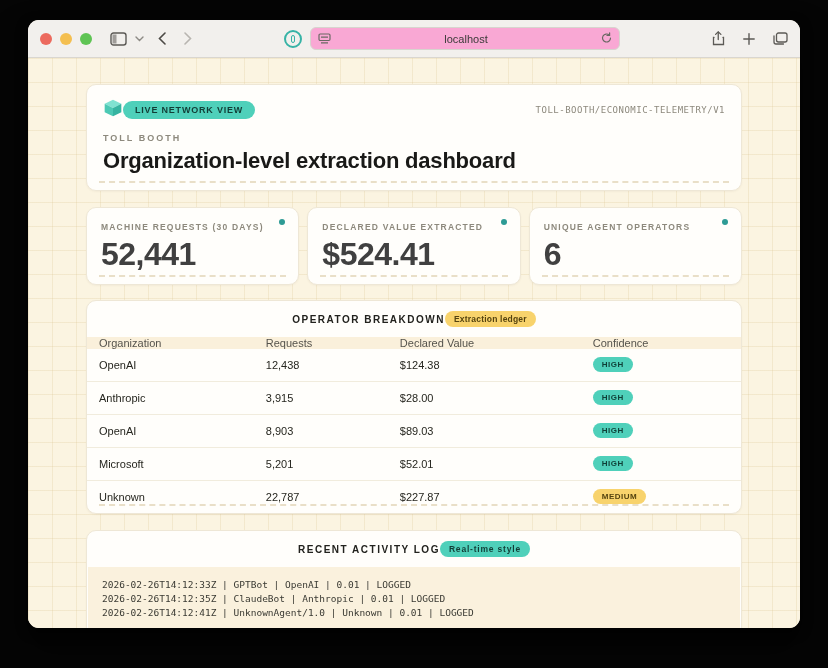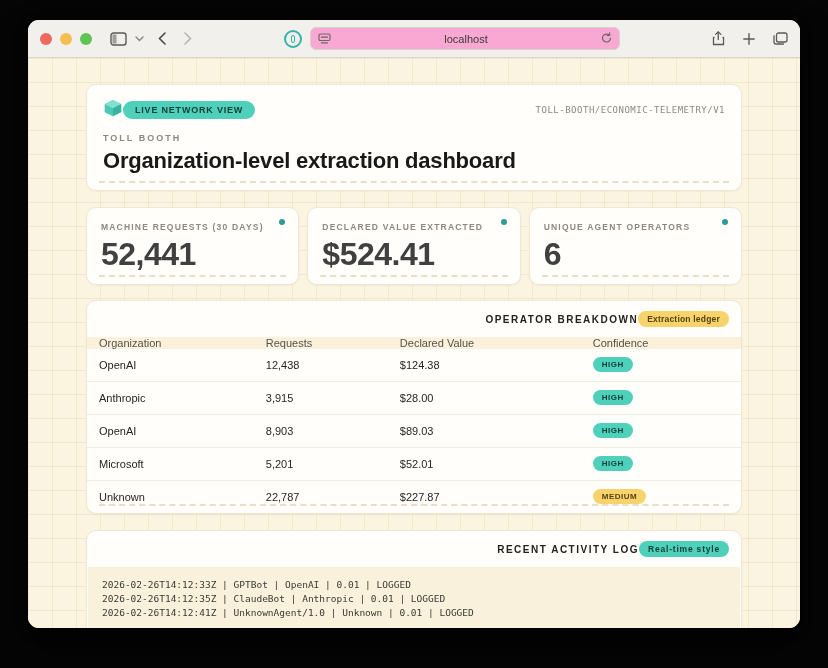--- a/index.html
+++ b/index.html
@@ -66,21 +66,21 @@
   .eyebrow { margin-top:11px; font-size:9px; letter-spacing:2px; color:#8d897d; font-weight:bold; }
   .hero-title { margin-top:5px; font-size:22px; font-weight:bold; color:#191917; letter-spacing:-0.2px; }
   
   .stats { display:flex; gap:8px; margin-bottom:15px; }
   .stat { flex:1; height:78px; padding:14px 14px; }
   .stat .dot { position:absolute; top:11px; right:13px; width:6px; height:6px; border-radius:50%; background:#2e9b95; }
   .stat-label { font-size:8.5px; letter-spacing:1.2px; color:#8d897d; font-weight:bold; }
   .stat-value { margin-top:4px; font-size:32px; font-weight:bold; color:#404040; letter-spacing:-0.5px; }
   
   .table-card { margin-bottom:16px; overflow:hidden; }
-  .section-head { display:flex; align-items:center; justify-content:flex-end; padding:10px 12px; }
+  .section-head { display:flex; align-items:center; justify-content:center; padding:10px 12px; }
   .section-title { font-size:10px; font-weight:bold; letter-spacing:1.5px; color:#22221e; }
   table { width:100%; border-collapse:collapse; table-layout:fixed; }
   col.c1{width:25.5%;} col.c2{width:20.5%;} col.c3{width:29.5%;} col.c4{width:24.5%;}
   thead td { background:#faf0db; font-size:11px; color:#55534c; padding:0 12px; }
   tbody td { font-size:11px; color:#26261f; padding:8px 12px 9px 12px; border-top:1px solid #f1ecdd; }
   tbody tr:first-child td { border-top:none; }
   .conf {
     display:inline-block; font-size:8px; font-weight:bold; letter-spacing:0.5px;
     padding:3px 9px; border-radius:9px;
   }

